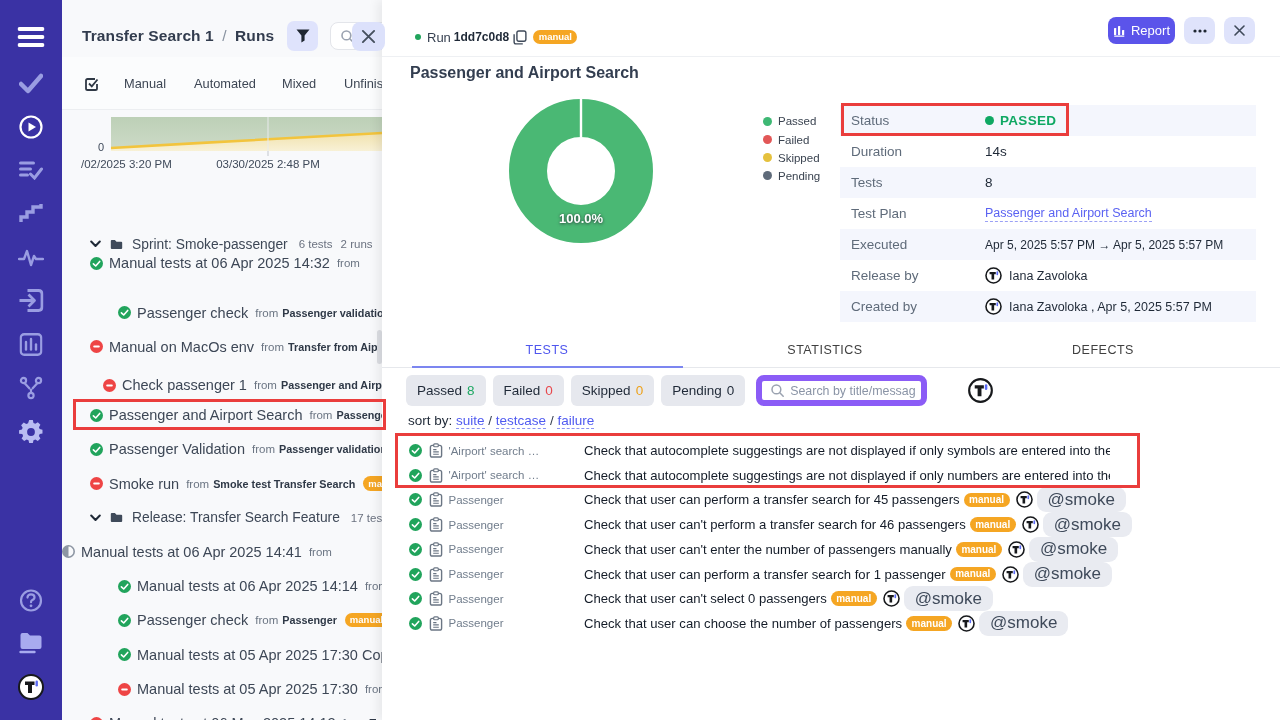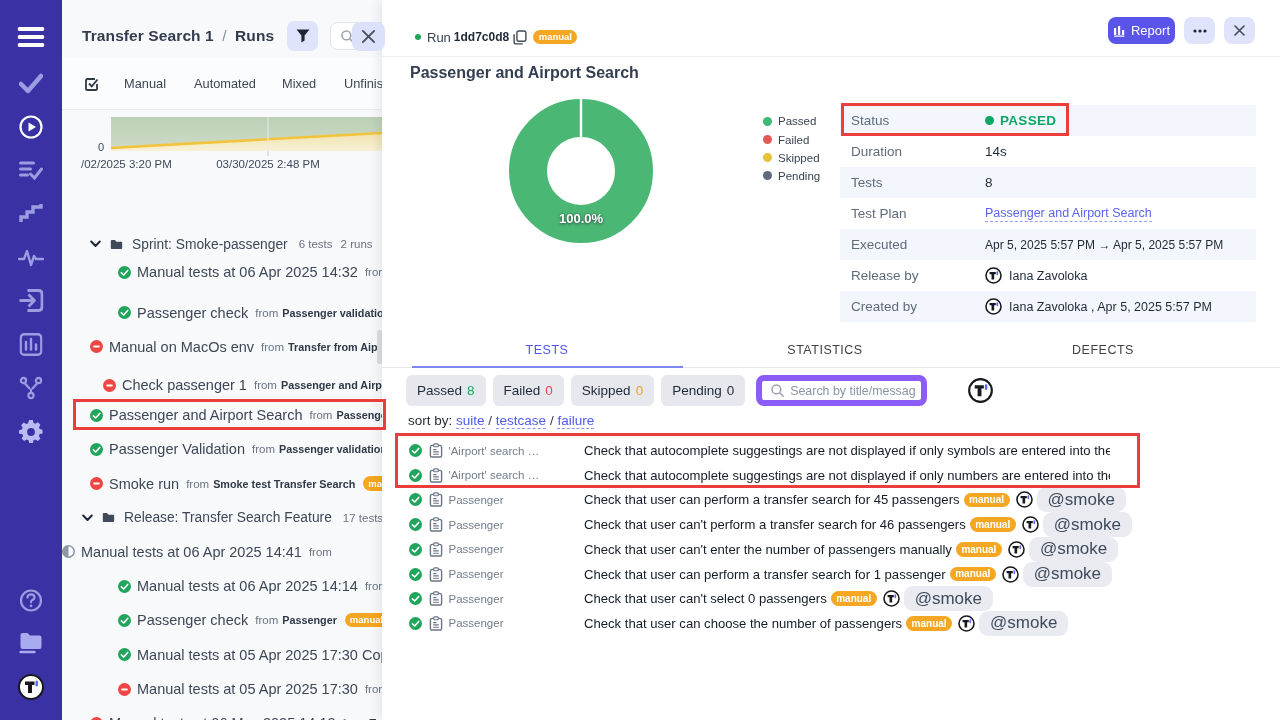--- a/index.html
+++ b/index.html
@@ -131,21 +131,21 @@
       <svg width="11" height="8" viewBox="0 0 11 8">
           <path d="M1.2 1.5 L5.5 6 L9.8 1.5" stroke="#1f2937" stroke-width="2" fill="none" stroke-linecap="round" stroke-linejoin="round"></path>
         </svg>
       <svg style="margin-left:9px" width="13" height="11" viewBox="0 0 16 13">
           <path d="M1 2.2 Q1 1 2.2 1 L6 1 L8 3 L13.8 3 Q15 3 15 4.2 L15 10.8 Q15 12 13.8 12 L2.2 12 Q1 12 1 10.8 Z" fill="#3f4a5a"></path>
         </svg>
       <span class="txt" style="margin-left:9px;font-size:13.8px">Sprint: Smoke-passenger</span>
       <span class="cnt">6 tests</span>
         <span class="cnt" style="margin-left:8px">2 runs</span>
     </div>
-    <div class="trow" style="top:28px;padding-left:56px">
+    <div class="trow" style="top:19px;padding-left:28px">
       <svg width="13" height="13" viewBox="0 0 13 13">
           <circle cx="6.5" cy="6.5" r="6.5" fill="#21a45c"></circle>
           <path d="M3.4 6.8 L5.7 9 L9.7 4.4" stroke="#fff" stroke-width="1.6" fill="none" stroke-linecap="round" stroke-linejoin="round"></path>
         </svg>
       <span class="txt" style="margin-left:6px">Manual tests at 06 Apr 2025 14:32</span>
       <span class="from">from</span>
     </div>
     <div class="trow" style="top:68.5px;padding-left:56px">
       <svg width="13" height="13" viewBox="0 0 13 13">
           <circle cx="6.5" cy="6.5" r="6.5" fill="#21a45c"></circle>
@@ -197,21 +197,21 @@
     <div class="trow" style="top:239.5px;padding-left:28px">
       <svg width="13" height="13" viewBox="0 0 13 13">
           <circle cx="6.5" cy="6.5" r="6.5" fill="#ee4545"></circle>
           <rect x="3.2" y="5.5" width="6.6" height="2" rx="1" fill="#fff"></rect>
         </svg>
       <span class="txt" style="margin-left:6px">Smoke run</span>
       <span class="from">from</span>
         <span class="fromb">Smoke test Transfer Search</span>
       <span class="badge">manual</span>
     </div>
-    <div class="trow" style="top:273.5px;padding-left:20px">
+    <div class="trow" style="top:273.5px;padding-left:28px">
       <svg width="11" height="8" viewBox="0 0 11 8">
           <path d="M1.2 1.5 L5.5 6 L9.8 1.5" stroke="#1f2937" stroke-width="2" fill="none" stroke-linecap="round" stroke-linejoin="round"></path>
         </svg>
       <svg style="margin-left:9px" width="13" height="11" viewBox="0 0 16 13">
           <path d="M1 2.2 Q1 1 2.2 1 L6 1 L8 3 L13.8 3 Q15 3 15 4.2 L15 10.8 Q15 12 13.8 12 L2.2 12 Q1 12 1 10.8 Z" fill="#3f4a5a"></path>
         </svg>
       <span class="txt" style="margin-left:9px;font-size:13.8px">Release: Transfer Search Feature</span>
       <span class="cnt">17 tests</span>
     </div>
     <div class="trow" style="top:307.5px;">

